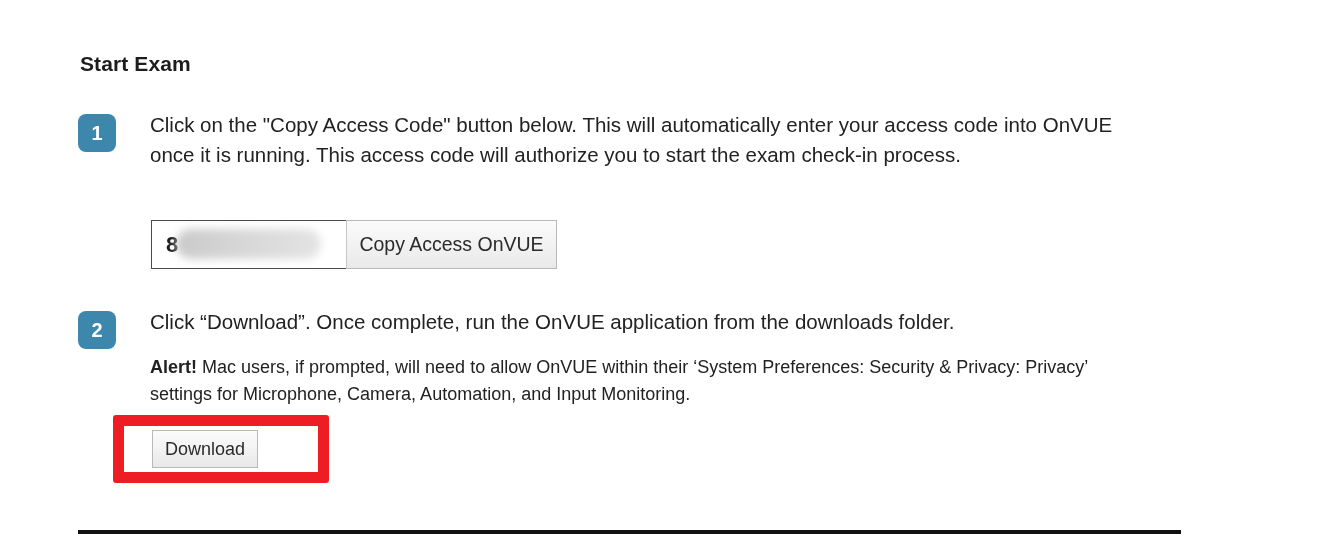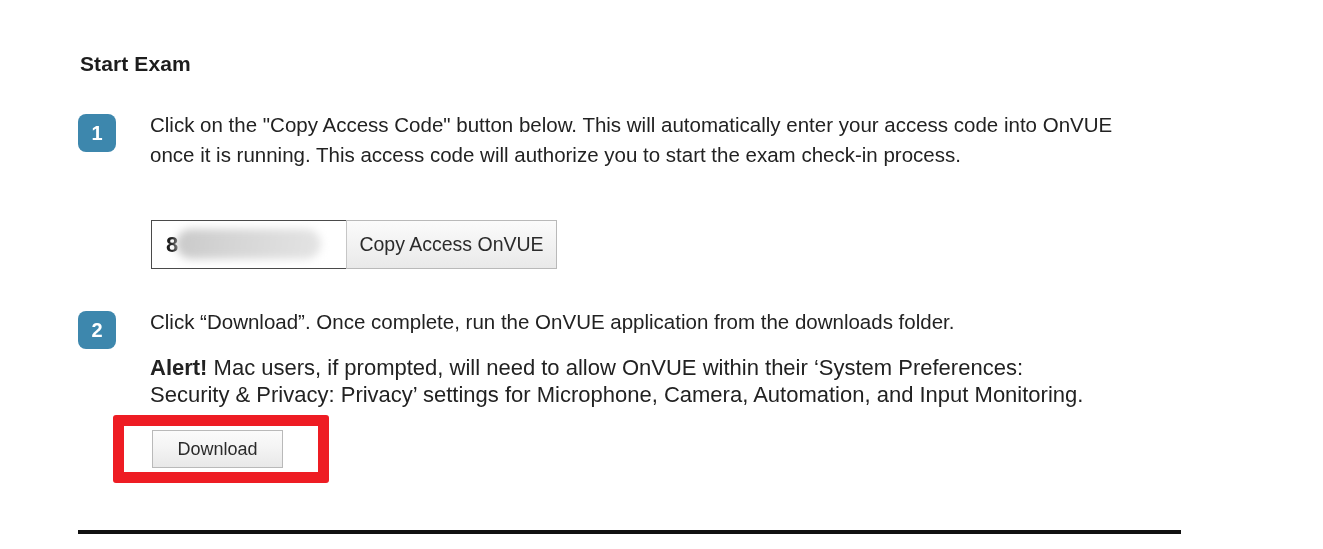--- a/index.html
+++ b/index.html
@@ -73,21 +73,21 @@
 
   #step2 { top: 277px; }
   #step2 .step-text { width: 1010px; }
 
   
   .alert-block {
     position: absolute;
     left: 150px;
     top: 320px;
     width: 955px;
-    font-size: 22px;
+    font-size: 18px;
     line-height: 27px;
     color: #222222;
   }
   .alert-block .alert-lead {
     font-weight: bold;
   }
 
   
   .code-row {
     position: absolute;
@@ -152,21 +152,21 @@
     box-sizing: border-box;
     border: 11px solid #ee1c23;
     border-radius: 3px;
     background: transparent;
     pointer-events: none;
   }
   .btn-download {
     position: absolute;
     left: 152px;
     top: 396px;
-    width: 131px;
+    width: 106px;
     height: 38px;
     box-sizing: border-box;
     border: 1px solid #b9b9b9;
     background: linear-gradient(to bottom, #fbfbfb 0%, #f4f4f4 45%, #e8e8e8 100%);
     color: #2b2b2b;
     font-size: 18px;
     font-family: "Liberation Sans", sans-serif;
     line-height: 36px;
     text-align: center;
     cursor: pointer;

